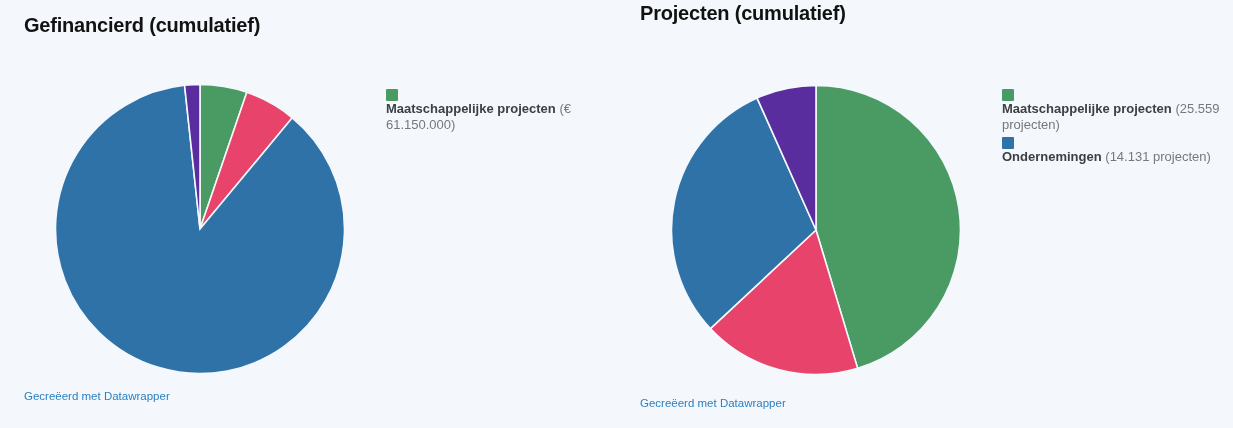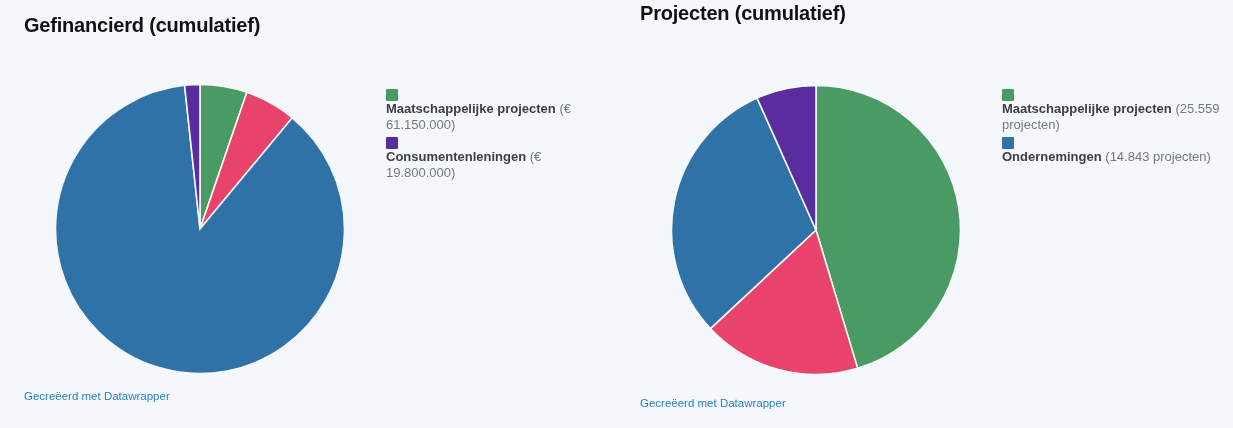--- a/index.html
+++ b/index.html
@@ -129,24 +129,20 @@
             <path d="M 145 145 L 129.59 1.32 A 144.5 144.5 0 0 1 145.00 0.50 Z" fill="#5a2d9e" stroke="#f4f8fc" stroke-width="1.6"></path>
           </g>
       </svg>
     </div>
 
     <div class="legend">
       <div class="legend-row">
         <span class="legend-swatch" style="background:#4a9b63"></span>
         <span class="legend-text"><span class="legend-label">Maatschappelijke projecten</span> <span class="legend-value">(€ 61.150.000)</span></span>
       </div>
-      <div class="legend-row">
-        <span class="legend-swatch" style="background:#5a2d9e"></span>
-        <span class="legend-text"><span class="legend-label">Consumentenleningen</span> <span class="legend-value">(€ 19.800.000)</span></span>
-      </div>
     </div>
 
     <a class="credit" href="#">Gecreëerd met Datawrapper</a>
   </div>
 
   <div class="panel panel-2">
     <div class="panel-title">Projecten (cumulatief)</div>
 
     <div class="pie-wrap">
       <svg class="pie-svg" viewBox="0 0 290 290">
@@ -159,20 +155,20 @@
       </svg>
     </div>
 
     <div class="legend">
       <div class="legend-row">
         <span class="legend-swatch" style="background:#4a9b63"></span>
         <span class="legend-text"><span class="legend-label">Maatschappelijke projecten</span> <span class="legend-value">(25.559 projecten)</span></span>
       </div>
       <div class="legend-row">
         <span class="legend-swatch" style="background:#2f72a8"></span>
-        <span class="legend-text"><span class="legend-label">Ondernemingen</span> <span class="legend-value">(14.843 projecten)</span></span>
+        <span class="legend-text"><span class="legend-label">Ondernemingen</span> <span class="legend-value">(14.131 projecten)</span></span>
       </div>
     </div>
 
     <a class="credit" href="#">Gecreëerd met Datawrapper</a>
   </div>
 
 </div>
 
 </body></html>

